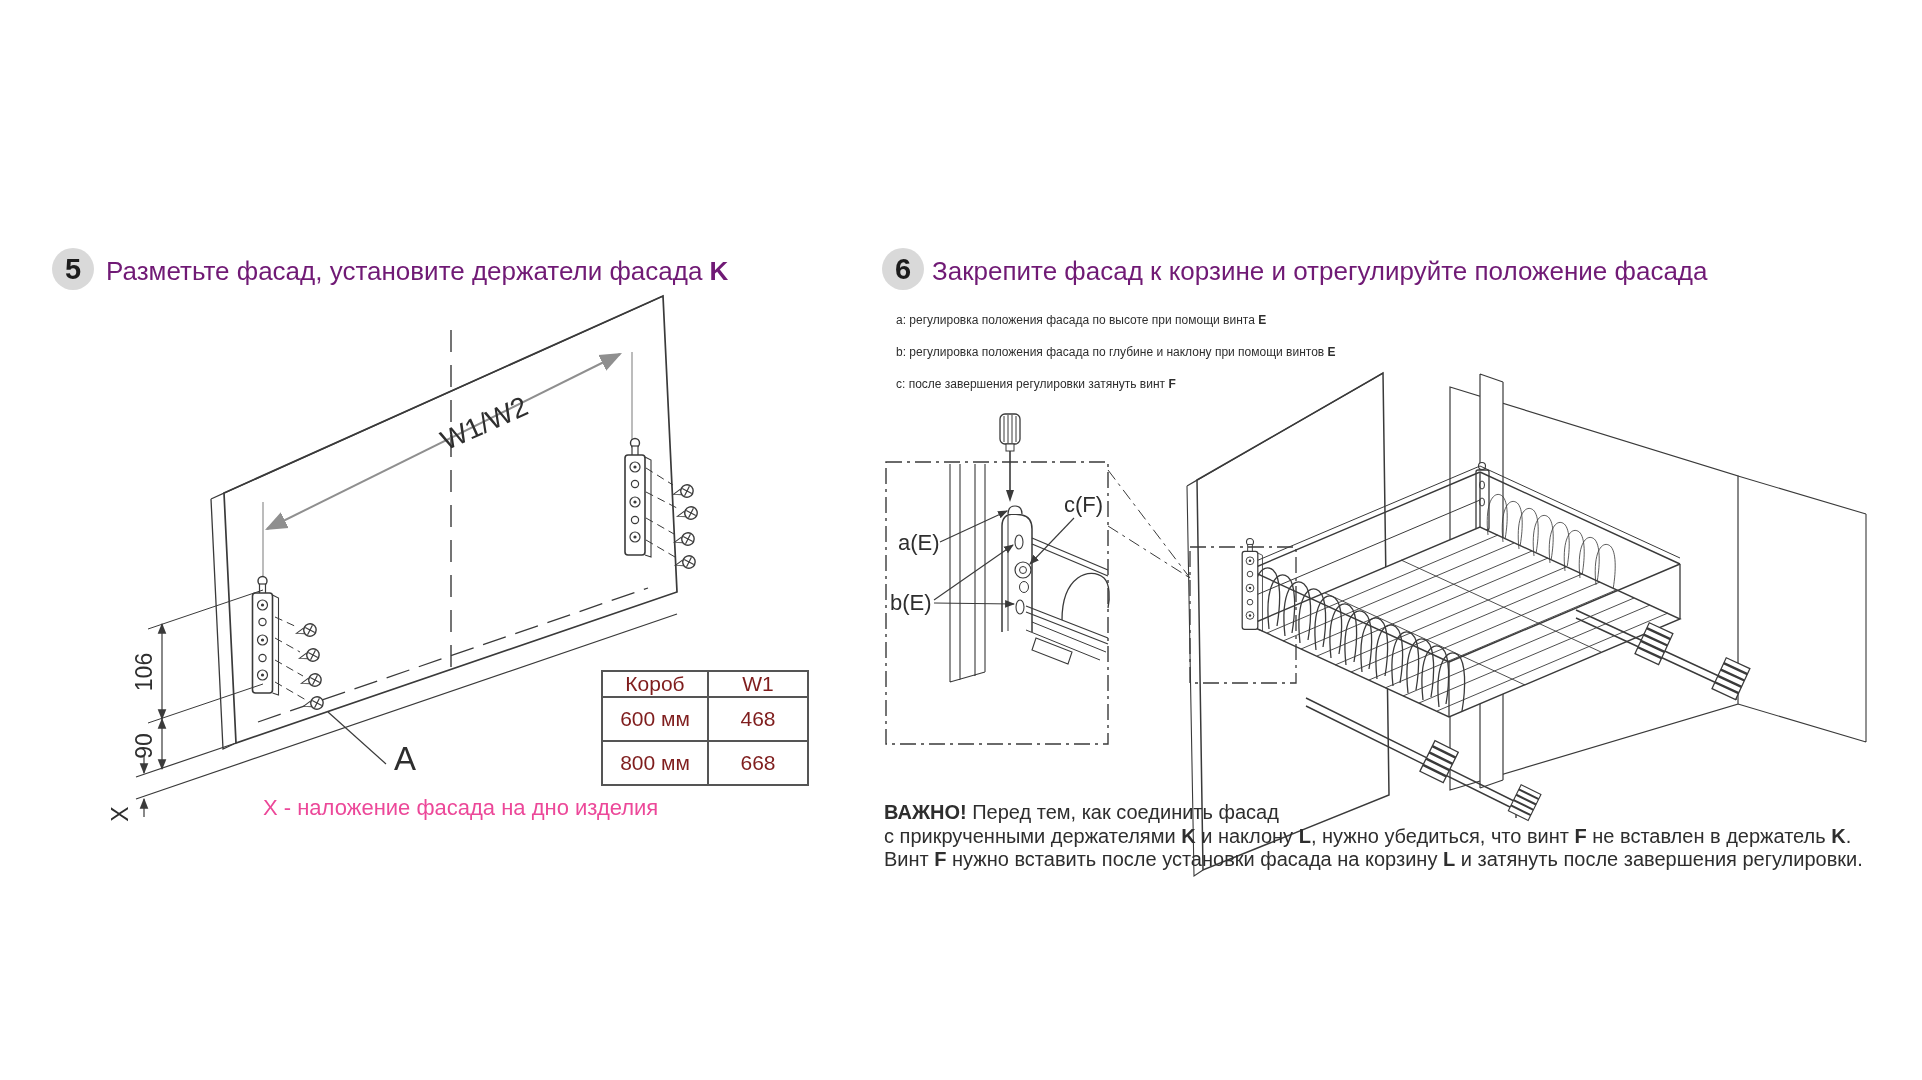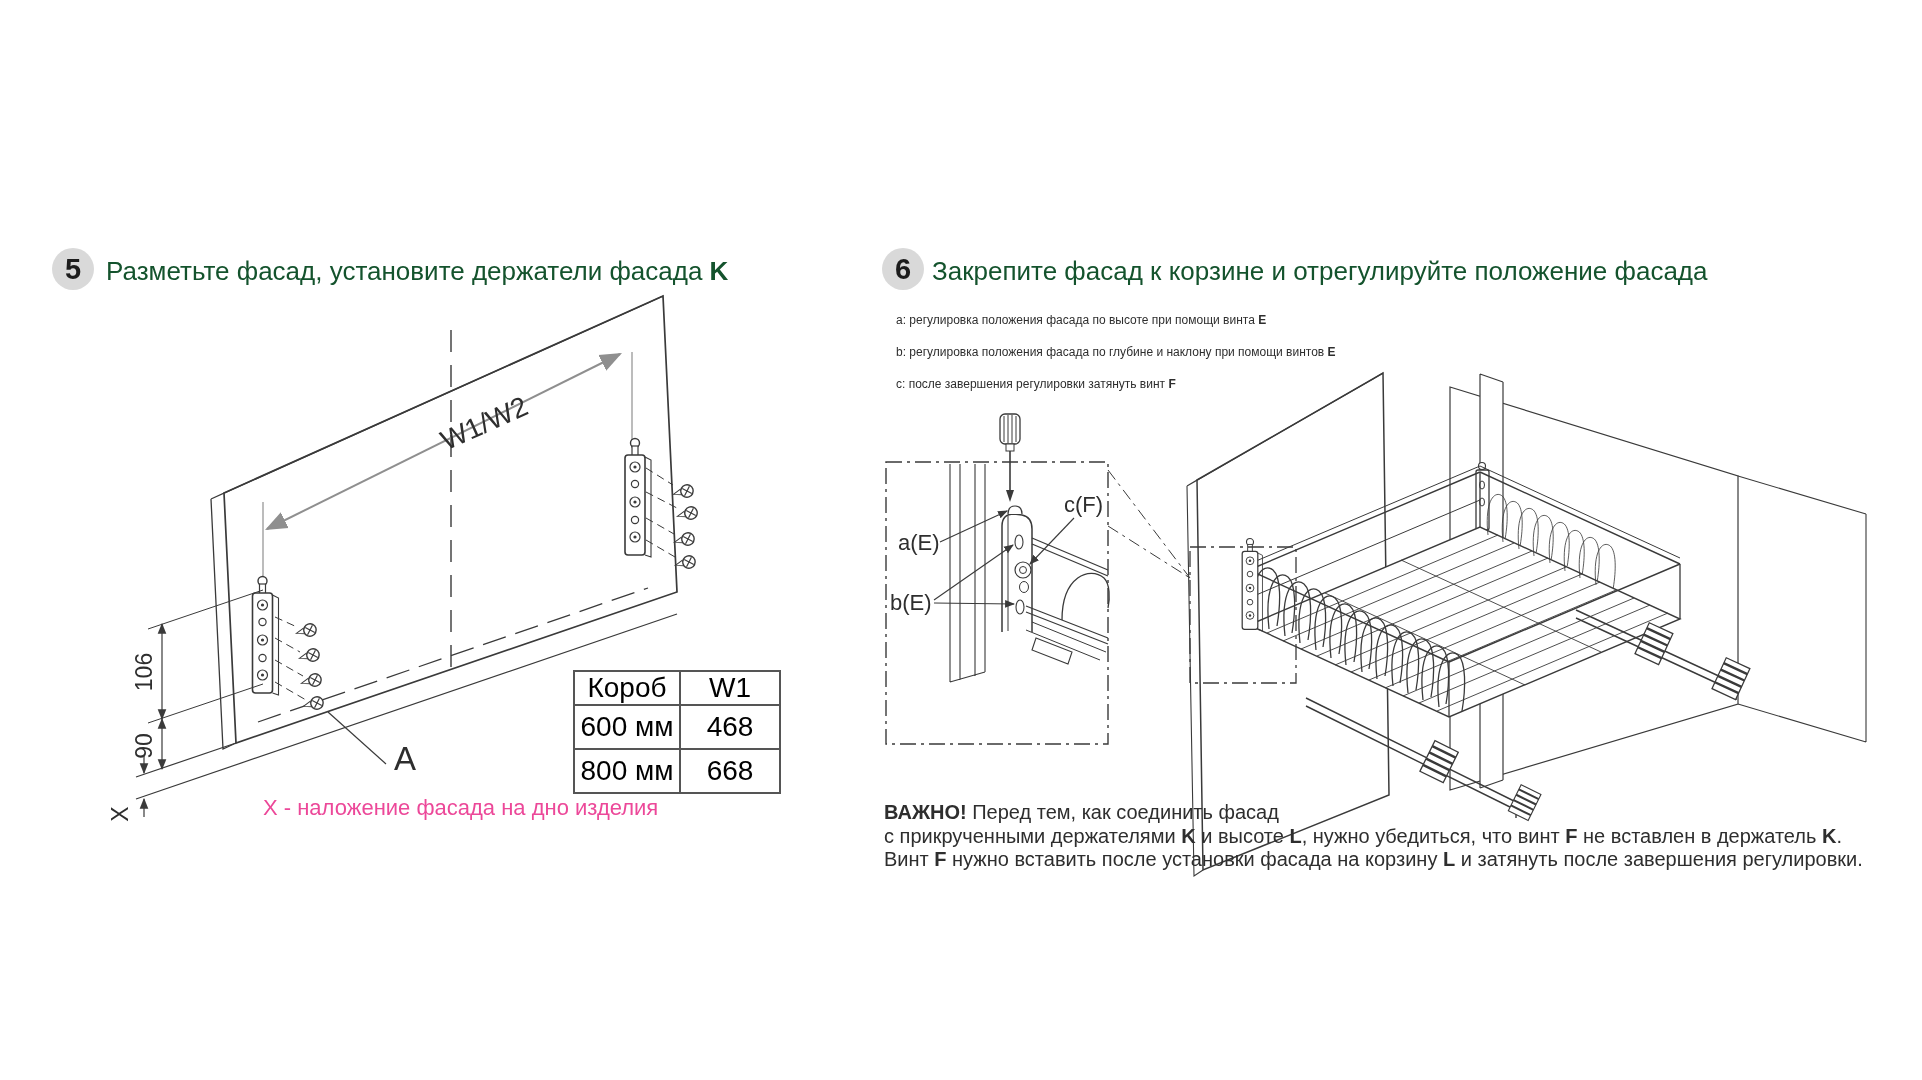--- a/index.html
+++ b/index.html
@@ -4,27 +4,27 @@
 <style>
   html,body{margin:0;padding:0;}
   body{
     width:1922px;height:1080px;position:relative;background:#ffffff;
     font-family:"Liberation Sans","DejaVu Sans",sans-serif;color:#2e2e2e;overflow:hidden;
   }
   .badge{
     position:absolute;width:42px;height:42px;border-radius:50%;background:#d9d9d9;
     color:#1c1c1c;font-size:29px;font-weight:bold;text-align:center;line-height:42px;
   }
-  .step-title{position:absolute;font-size:26px;color:#14532d;white-space:nowrap;text-align:right;}
+  .step-title{position:absolute;font-size:26px;color:#701a75;white-space:nowrap;text-align:right;}
   .notes{position:absolute;font-size:12px;line-height:32px;white-space:nowrap;color:#2e2e2e;}
   .caption{position:absolute;font-size:22px;color:#ec4899;white-space:nowrap;}
   .important{position:absolute;font-size:20px;line-height:23.5px;white-space:nowrap;color:#2e2e2e;}
   .important b,.notes b,.step-title b{font-weight:bold;}
   table.spec{
-    position:absolute;border-collapse:collapse;font-size:28px;color:#000000;background:#fff;
+    position:absolute;border-collapse:collapse;font-size:21px;color:#7f1d1d;background:#fff;margin-left:28px;
   }
   table.spec td,table.spec th{
     border:2px solid #555;text-align:center;font-weight:normal;padding:0;
   }
   table.spec th{width:104px;height:24px;}
   table.spec td{height:42px;}
   table.spec td:last-child,table.spec th:last-child{width:98px;}
   svg{position:absolute;overflow:visible;}
   svg text{font-family:"Liberation Sans","DejaVu Sans",sans-serif;fill:#2e2e2e;}
 </style>
@@ -261,15 +261,15 @@
     <text x="188" y="182" font-size="22">c(F)</text>
     <line x1="198" y1="188" x2="154" y2="234" stroke="#3a3a3a" stroke-width="1.1" marker-end="url(#ah)"></line>
     <text x="14" y="280" font-size="22">b(E)</text>
     <line x1="58" y1="270" x2="137" y2="215" stroke="#3a3a3a" stroke-width="1.1" marker-end="url(#ah)"></line>
     <line x1="58" y1="273" x2="138" y2="274" stroke="#3a3a3a" stroke-width="1.1" marker-end="url(#ah)"></line>
   </g>
 </svg>
 
 <div class="important" style="left:884px;top:757px;margin-top:44px;">
   <div><b>ВАЖНО!</b><span> Перед тем, как соединить фасад</span></div>
-  <div><span>с прикрученными держателями </span><b>K</b><span> и высоте </span><b>L</b><span>, нужно убедиться, что винт </span><b>F</b><span> не вставлен в держатель </span><b>K</b><span>.</span></div>
+  <div><span>с прикрученными держателями </span><b>K</b><span> и наклону </span><b>L</b><span>, нужно убедиться, что винт </span><b>F</b><span> не вставлен в держатель </span><b>K</b><span>.</span></div>
   <div><span>Винт </span><b>F</b><span> нужно вставить после установки фасада на корзину </span><b>L</b><span> и затянуть после завершения регулировки.</span></div>
 </div>
 
 </body></html>

